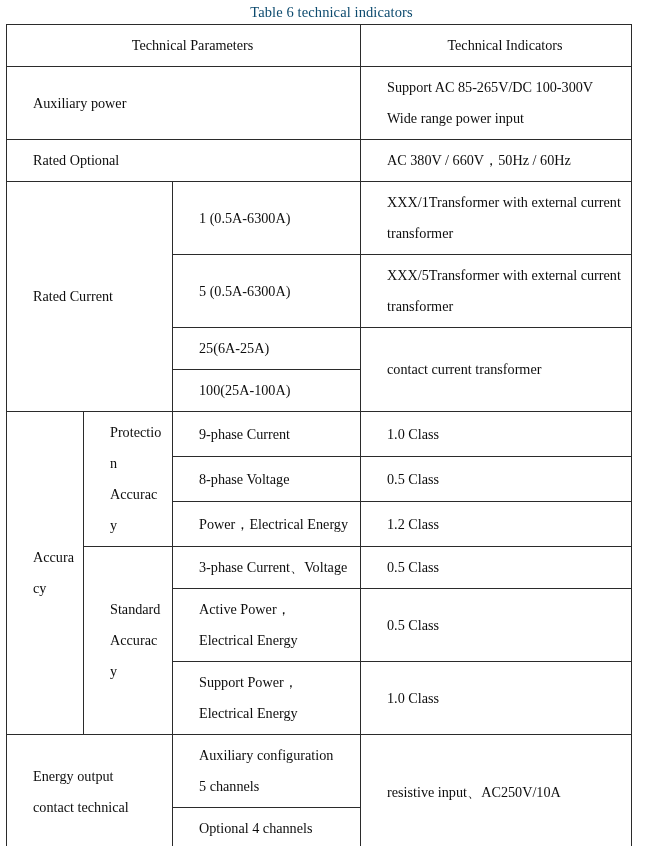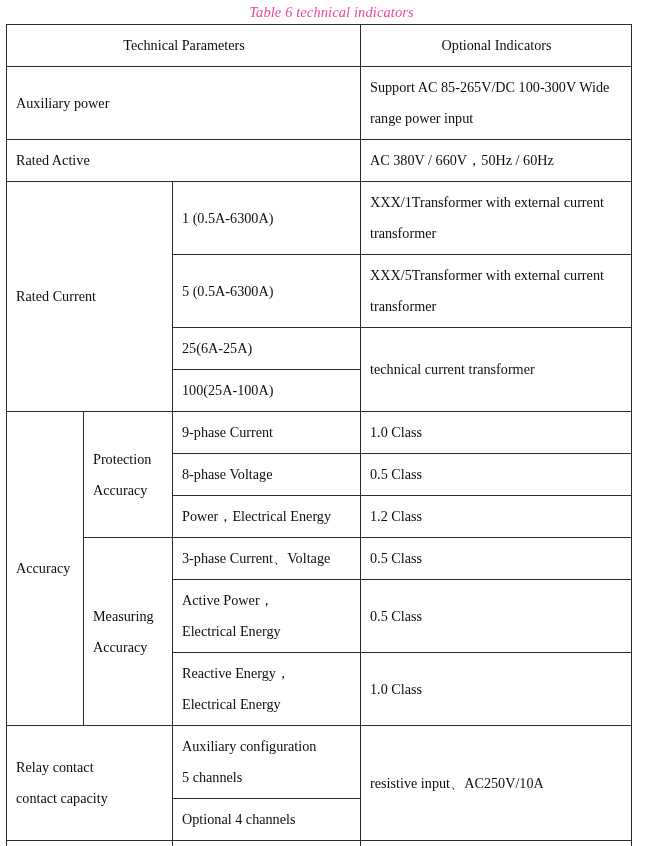--- a/index.html
+++ b/index.html
@@ -21,23 +21,22 @@
     width: 663px;
     height: 846px;
     box-sizing: border-box;
   }
 
   .table-caption {
     text-align: center;
     font-size: 14.5px;
     line-height: 24px;
     height: 24px;
-    color: #ec4899;
+    color: #0c4a6e;
     letter-spacing: 0.1px;
-    font-style: italic;
   }
 
   .table-wrap {
     position: absolute;
     left: 6px;
     top: 24px;
     width: 625px;
   }
 
   table.spec {
@@ -48,21 +47,21 @@
     color: #0d0d0d;
   }
 
   table.spec col.c1 { width: 77px; }
   table.spec col.c2 { width: 89px; }
   table.spec col.c3 { width: 188px; }
   table.spec col.c4 { width: 271px; }
 
   table.spec td {
     border: 1px solid #2b2b2b;
-    padding: 5px 8px 5px 9px;
+    padding: 5px 8px 5px 26px;
     vertical-align: middle;
     line-height: 31px;
     word-wrap: break-word;
     overflow-wrap: break-word;
   }
 
   td.hdr {
     text-align: center;
     line-height: 22px;
     padding-top: 4px;
@@ -93,51 +92,51 @@
       <colgroup>
         <col class="c1">
           <col class="c2">
           <col class="c3">
           <col class="c4">
       </colgroup>
       <tbody>
 
         <tr>
           <td class="hdr" colspan="3">Technical Parameters</td>
-          <td class="hdr">Optional Indicators</td>
+          <td class="hdr">Technical Indicators</td>
         </tr>
 
         <tr>
           <td class="tight" colspan="3">Auxiliary power</td>
           <td class="tight">Support AC 85-265V/DC 100-300V Wide range power input</td>
         </tr>
 
         <tr>
-          <td class="tight" colspan="3">Rated Active</td>
+          <td class="tight" colspan="3">Rated Optional</td>
           <td class="tight">AC 380V / 660V，50Hz / 60Hz</td>
         </tr>
 
         <tr>
           <td class="vmid" colspan="2" rowspan="4">Rated Current</td>
           <td>1 (0.5A-6300A)</td>
           <td>
             <span class="cellline">XXX/1Transformer with external current</span>
             <span class="cellline">transformer</span>
           </td>
         </tr>
         <tr>
           <td>5 (0.5A-6300A)</td>
           <td>
             <span class="cellline">XXX/5Transformer with external current</span>
             <span class="cellline">transformer</span>
           </td>
         </tr>
         <tr>
           <td>25(6A-25A)</td>
-          <td class="vmid" rowspan="2">technical current transformer</td>
+          <td class="vmid" rowspan="2">contact current transformer</td>
         </tr>
         <tr>
           <td>100(25A-100A)</td>
         </tr>
 
         <tr>
           <td class="vmid" rowspan="6">Accuracy</td>
           <td class="vmid" rowspan="3">
             <span class="cellline">Protection</span>
             <span class="cellline">Accuracy</span>
@@ -149,45 +148,45 @@
           <td class="tight">8-phase Voltage</td>
           <td class="tight">0.5 Class</td>
         </tr>
         <tr>
           <td class="tight">Power，Electrical Energy</td>
           <td class="tight">1.2 Class</td>
         </tr>
 
         <tr>
           <td class="vmid" rowspan="3">
-            <span class="cellline">Measuring</span>
+            <span class="cellline">Standard</span>
             <span class="cellline">Accuracy</span>
           </td>
           <td class="tight">3-phase Current、Voltage</td>
           <td class="tight">0.5 Class</td>
         </tr>
         <tr>
           <td>
             <span class="cellline">Active Power，</span>
             <span class="cellline">Electrical Energy</span>
           </td>
           <td class="vmid">0.5 Class</td>
         </tr>
         <tr>
           <td>
-            <span class="cellline">Reactive Energy，</span>
+            <span class="cellline">Support Power，</span>
             <span class="cellline">Electrical Energy</span>
           </td>
           <td class="vmid">1.0 Class</td>
         </tr>
 
         <tr>
           <td class="vmid" colspan="2" rowspan="2">
-            <span class="cellline">Relay contact</span>
-            <span class="cellline">contact capacity</span>
+            <span class="cellline">Energy output</span>
+            <span class="cellline">contact technical</span>
           </td>
           <td>
             <span class="cellline">Auxiliary configuration</span>
             <span class="cellline">5 channels</span>
           </td>
           <td class="vmid" rowspan="2">resistive input、AC250V/10A</td>
         </tr>
         <tr>
           <td class="tight">Optional 4 channels</td>
         </tr>

